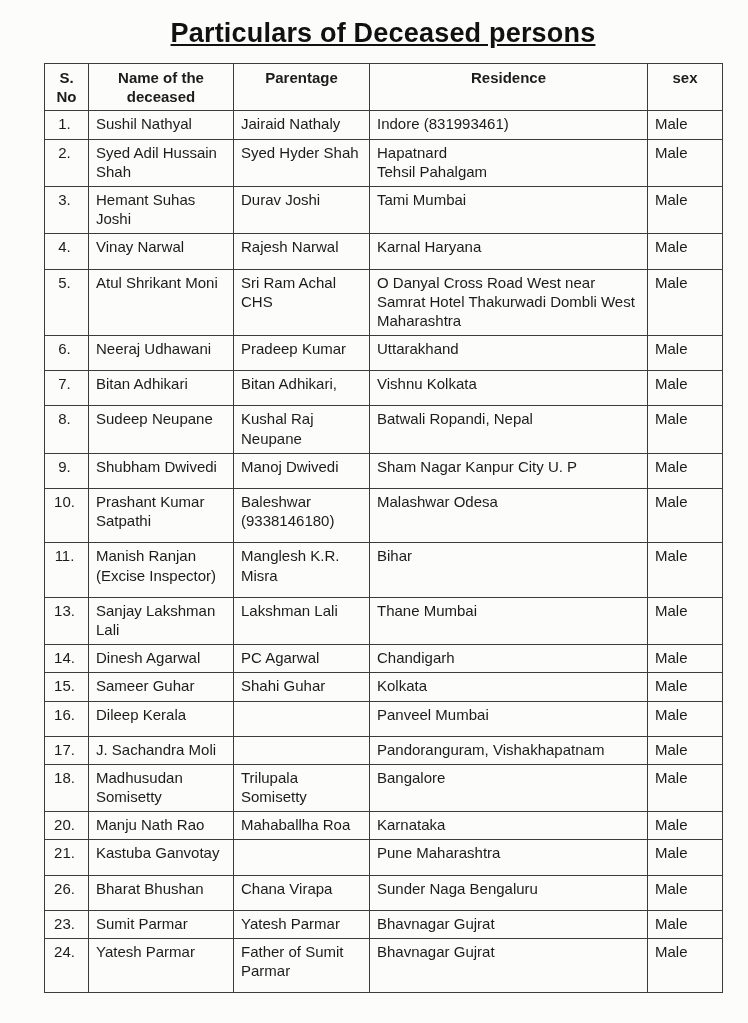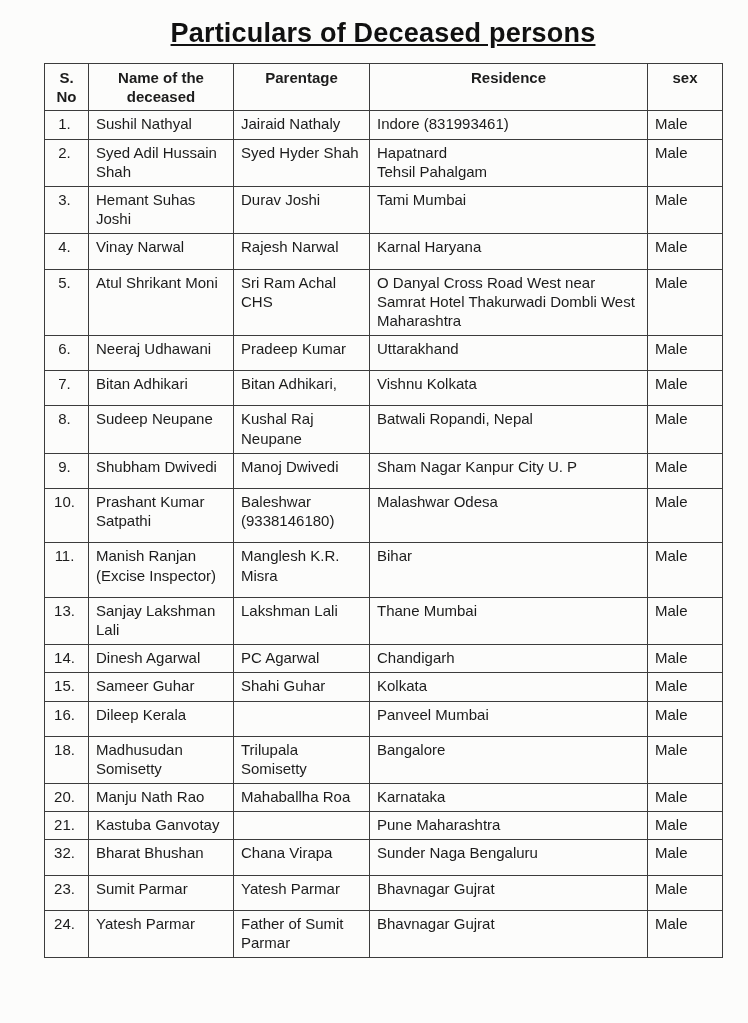--- a/index.html
+++ b/index.html
@@ -189,20 +189,27 @@
     <td class="cell-sex">Male</td>
   </tr>
         <tr>
     <td class="cell-sno">16.</td>
     <td class="cell-name">Dileep Kerala</td>
     <td class="cell-parentage"></td>
     <td class="cell-residence">Panveel Mumbai</td>
     <td class="cell-sex">Male</td>
   </tr>
         <tr>
+    <td class="cell-sno">17.</td>
+    <td class="cell-name">J. Sachandra Moli</td>
+    <td class="cell-parentage"></td>
+    <td class="cell-residence">Pandoranguram, Vishakhapatnam</td>
+    <td class="cell-sex">Male</td>
+  </tr>
+        <tr>
     <td class="cell-sno">18.</td>
     <td class="cell-name">Madhusudan Somisetty</td>
     <td class="cell-parentage">Trilupala Somisetty</td>
     <td class="cell-residence">Bangalore</td>
     <td class="cell-sex">Male</td>
   </tr>
         <tr>
     <td class="cell-sno">20.</td>
     <td class="cell-name">Manju Nath Rao</td>
     <td class="cell-parentage">Mahaballha Roa</td>
@@ -210,21 +217,21 @@
     <td class="cell-sex">Male</td>
   </tr>
         <tr>
     <td class="cell-sno">21.</td>
     <td class="cell-name">Kastuba Ganvotay</td>
     <td class="cell-parentage"></td>
     <td class="cell-residence">Pune Maharashtra</td>
     <td class="cell-sex">Male</td>
   </tr>
         <tr>
-    <td class="cell-sno">32.</td>
+    <td class="cell-sno">26.</td>
     <td class="cell-name">Bharat Bhushan</td>
     <td class="cell-parentage">Chana Virapa</td>
     <td class="cell-residence">Sunder Naga Bengaluru</td>
     <td class="cell-sex">Male</td>
   </tr>
         <tr>
     <td class="cell-sno">23.</td>
     <td class="cell-name">Sumit Parmar</td>
     <td class="cell-parentage">Yatesh Parmar</td>
     <td class="cell-residence">Bhavnagar Gujrat</td>

